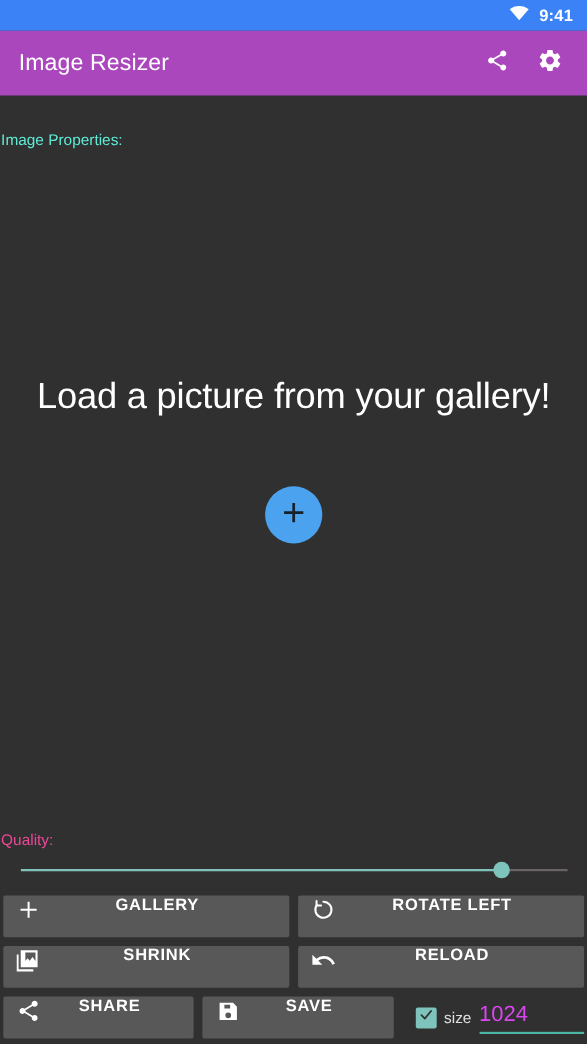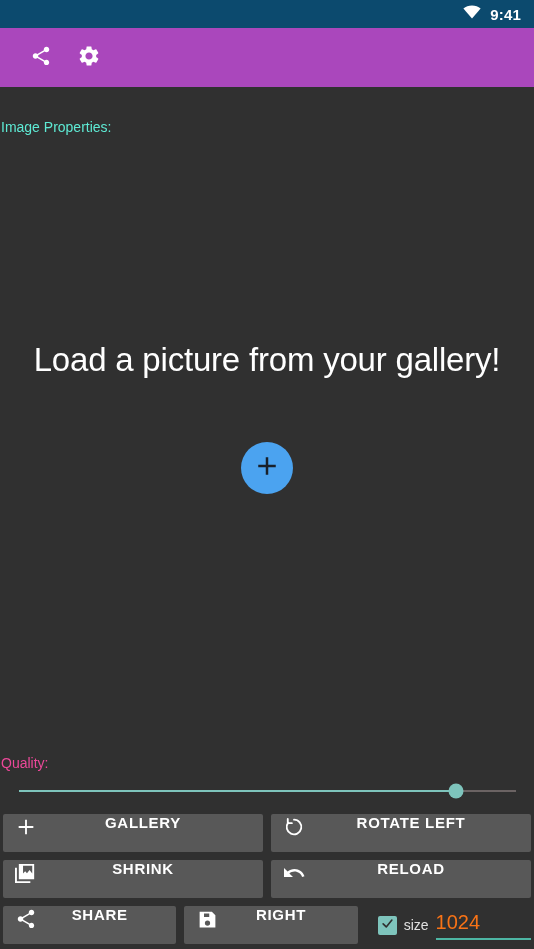--- a/index.html
+++ b/index.html
@@ -17,21 +17,21 @@
     width: 534px;
     height: 949px;
     background: #303030;
     display: flex;
     flex-direction: column;
   }
 
   
   .status-bar {
     height: 28px;
-    background: #0c4a6e;
+    background: #3b82f6;
     display: flex;
     align-items: center;
     justify-content: flex-end;
     padding-right: 13px;
     flex: 0 0 auto;
   }
   .status-right {
     display: flex;
     align-items: center;
     gap: 9px;
@@ -240,21 +240,21 @@
   .size-input-wrap {
     flex: 1 1 auto;
     display: flex;
     flex-direction: column;
     justify-content: center;
     min-width: 0;
     height: 38px;
     padding-top: 2px;
   }
   .size-value {
-    color: #f97316;
+    color: #d946ef;
     font-size: 20px;
     line-height: 1;
     padding-bottom: 6px;
     white-space: nowrap;
   }
   .size-underline {
     height: 2px;
     background: #4DB6A4;
     width: 100%;
   }
@@ -269,20 +269,21 @@
       <span class="wifi-icon">
         <svg width="18" height="14" viewBox="0 0 24 18">
           <path d="M12 17.5 L0.5 4.2 C3.6 1.6 7.6 0.2 12 0.2 C16.4 0.2 20.4 1.6 23.5 4.2 Z" fill="#ffffff"></path>
         </svg>
       </span>
       <span class="status-time">9:41</span>
     </div>
   </div>
 
   <div class="app-bar">
+    <div class="app-title">Image Resizer</div>
     <div class="app-bar-actions">
       <div class="appbar-btn">
         <span>
           <svg width="22" height="22" viewBox="0 0 24 24" fill="#ffffff">
             <path d="M18 16.08c-.76 0-1.44.3-1.96.77L8.91 12.7c.05-.23.09-.46.09-.7s-.04-.47-.09-.7l7.05-4.11c.54.5 1.25.81 2.04.81 1.66 0 3-1.34 3-3s-1.34-3-3-3-3 1.34-3 3c0 .24.04.47.09.7L8.04 9.81C7.5 9.31 6.79 9 6 9c-1.66 0-3 1.34-3 3s1.34 3 3 3c.79 0 1.5-.31 2.04-.81l7.12 4.16c-.05.21-.08.43-.08.65 0 1.61 1.31 2.92 2.92 2.92s2.92-1.31 2.92-2.92-1.31-2.92-2.92-2.92z"></path>
           </svg>
         </span>
       </div>
       <div class="appbar-btn">
         <span>
@@ -374,21 +375,21 @@
           </span>
           <span class="mlabel">SHARE</span>
         </button>
 
         <button class="mbtn">
           <span class="micon">
             <svg width="21" height="21" viewBox="0 0 24 24" fill="#ffffff">
               <path d="M17 3H3v18h18V7l-4-4zM8 5h6v4H8V5zm4 14a3 3 0 1 1 0-6 3 3 0 0 1 0 6z"></path>
             </svg>
           </span>
-          <span class="mlabel">RIGHT</span>
+          <span class="mlabel">SAVE</span>
         </button>
 
         <div class="size-cell">
           <div class="size-checkbox" style="background: rgb(126, 196, 188);">
             <span>
               <svg width="15" height="15" viewBox="0 0 24 24" fill="none" stroke="#303030" stroke-width="2.6" stroke-linecap="round" stroke-linejoin="round">
                 <path d="M5 12.5 L10 17.5 L19 6.5"></path>
               </svg>
             </span>
           </div>

